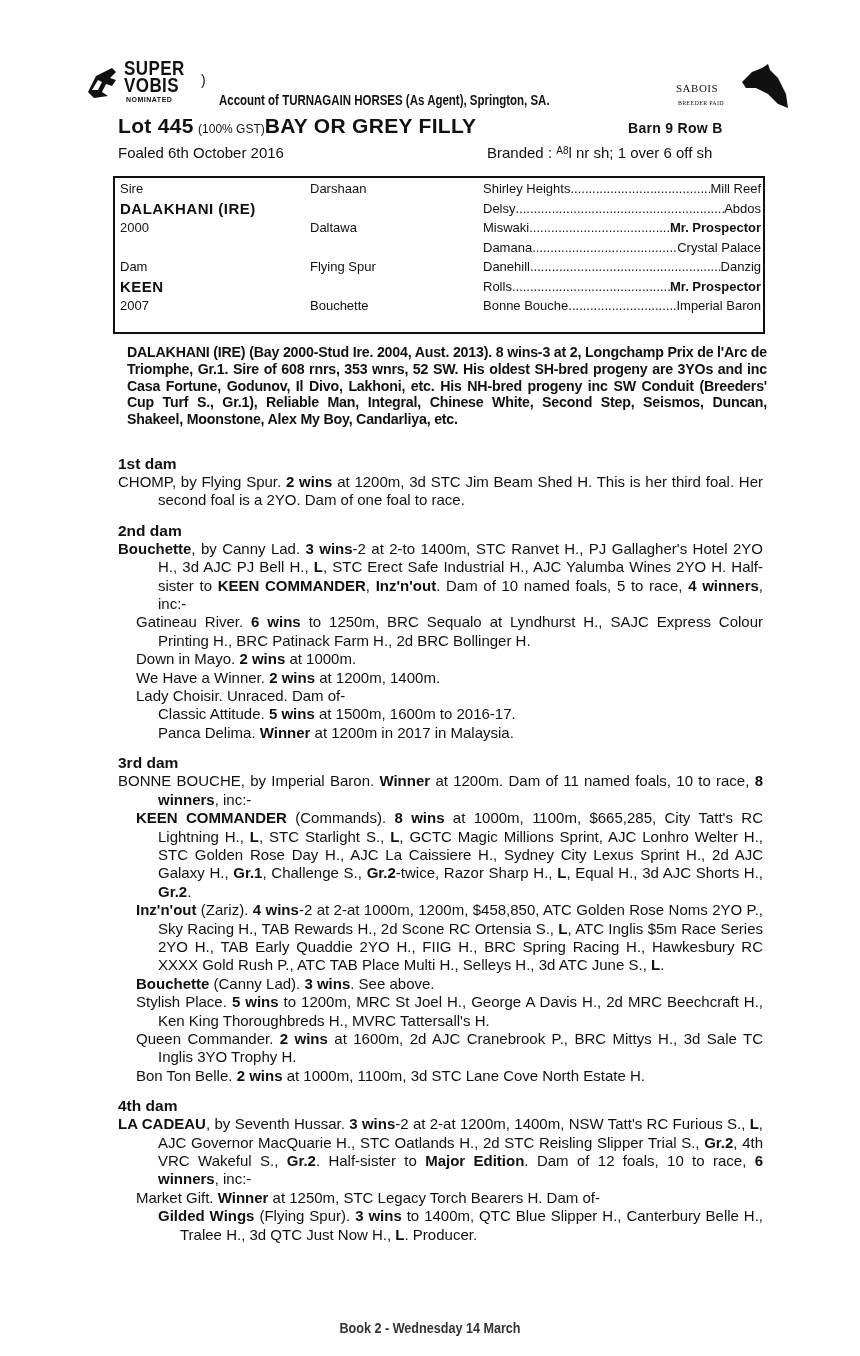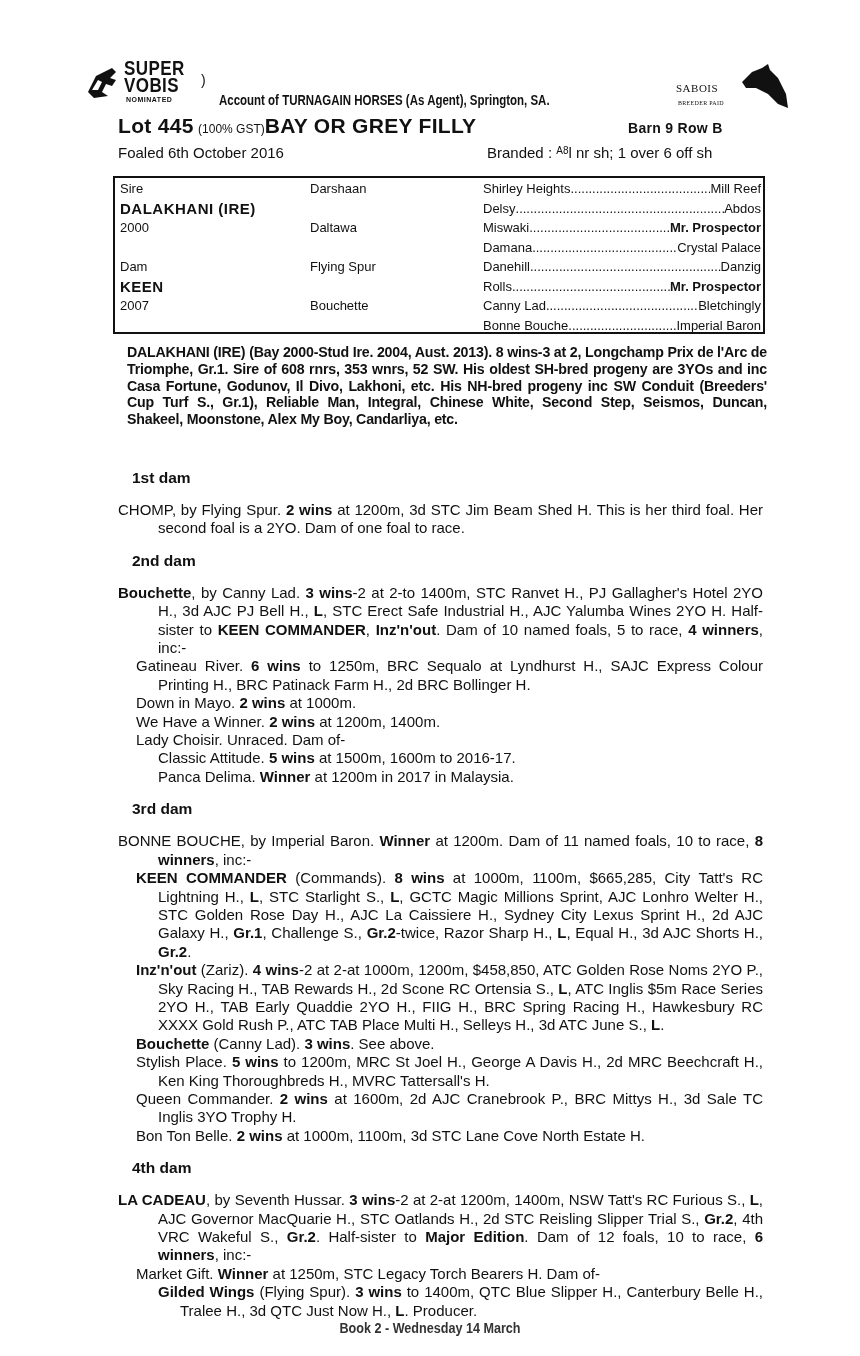--- a/index.html
+++ b/index.html
@@ -32,21 +32,21 @@
   .ped-col.c1 { left:5px; top:1px; width:180px; }
   .ped-col.c2 { left:195px; top:1px; width:160px; }
   .ped-col.c3 { left:368px; top:1px; width:278px; }
   .ped-row { display:flex; height:19.5px; white-space:nowrap; }
   .ped-row .dots { flex:1; overflow:hidden; white-space:nowrap; letter-spacing:0px; }
   .ped-row .dots::after { content:"........................................................................................................"; }
   .ped-row .b { font-weight:900; }
   .sire-note { left: 127px; top: 344px; width: 640px; font-weight: 900; font-size: 14.2px; line-height: 16.8px; text-align: justify; letter-spacing:-0.2px; }
   .content { left: 118px; top: 455px; width: 645px; font-size: 15px; line-height: 18.4px; }
   .section { margin-bottom: 12px; }
-  .section h3 { margin: 14px; font-size: 15.5px; font-weight: 900; line-height: 18px; }
+  .section h3 { margin: 0; font-size: 15.5px; font-weight: 900; line-height: 18px; }
   .para { text-align: justify; text-align-last: left; }
   .p0 { padding-left: 40px; text-indent: -40px; }
   .p1 { padding-left: 40px; text-indent: -22px; }
   .p2 { padding-left: 62px; text-indent: -22px; }
   .b { font-weight: 900; }
   .footer { left: 0; width: 860px; top: 1320px; text-align: center; font-weight: 700; font-size: 14px; color: #333; transform: scaleX(0.9); }
 </style>
 </head>
 <body>
 
@@ -159,25 +159,20 @@
         <span>Danehill </span>
         <span class="dots"></span>
         <span> Danzig</span>
       </div>
     <div class="ped-row">
         <span>Rolls </span>
         <span class="dots"></span>
         <span class="b"> Mr. Prospector</span>
       </div>
     <div class="ped-row">
-        <span>Canny Lad </span>
-        <span class="dots"></span>
-        <span>Bletchingly</span>
-      </div>
-    <div class="ped-row">
         <span>Bonne Bouche</span>
         <span class="dots"></span>
         <span> Imperial Baron</span>
       </div>
   </div>
 </div>
 
 <div class="abs sire-note">DALAKHANI (IRE) (Bay 2000-Stud Ire. 2004, Aust. 2013). 8 wins-3 at 2, Longchamp Prix de l'Arc de Triomphe, Gr.1. Sire of 608 rnrs, 353 wnrs, 52 SW. His oldest SH-bred progeny are 3YOs and inc Casa Fortune, Godunov, Il Divo, Lakhoni, etc. His NH-bred progeny inc SW Conduit (Breeders' Cup Turf S., Gr.1), Reliable Man, Integral, Chinese White, Second Step, Seismos, Duncan, Shakeel, Moonstone, Alex My Boy, Candarliya, etc.</div>
 
 <div class="abs content" id="content">

